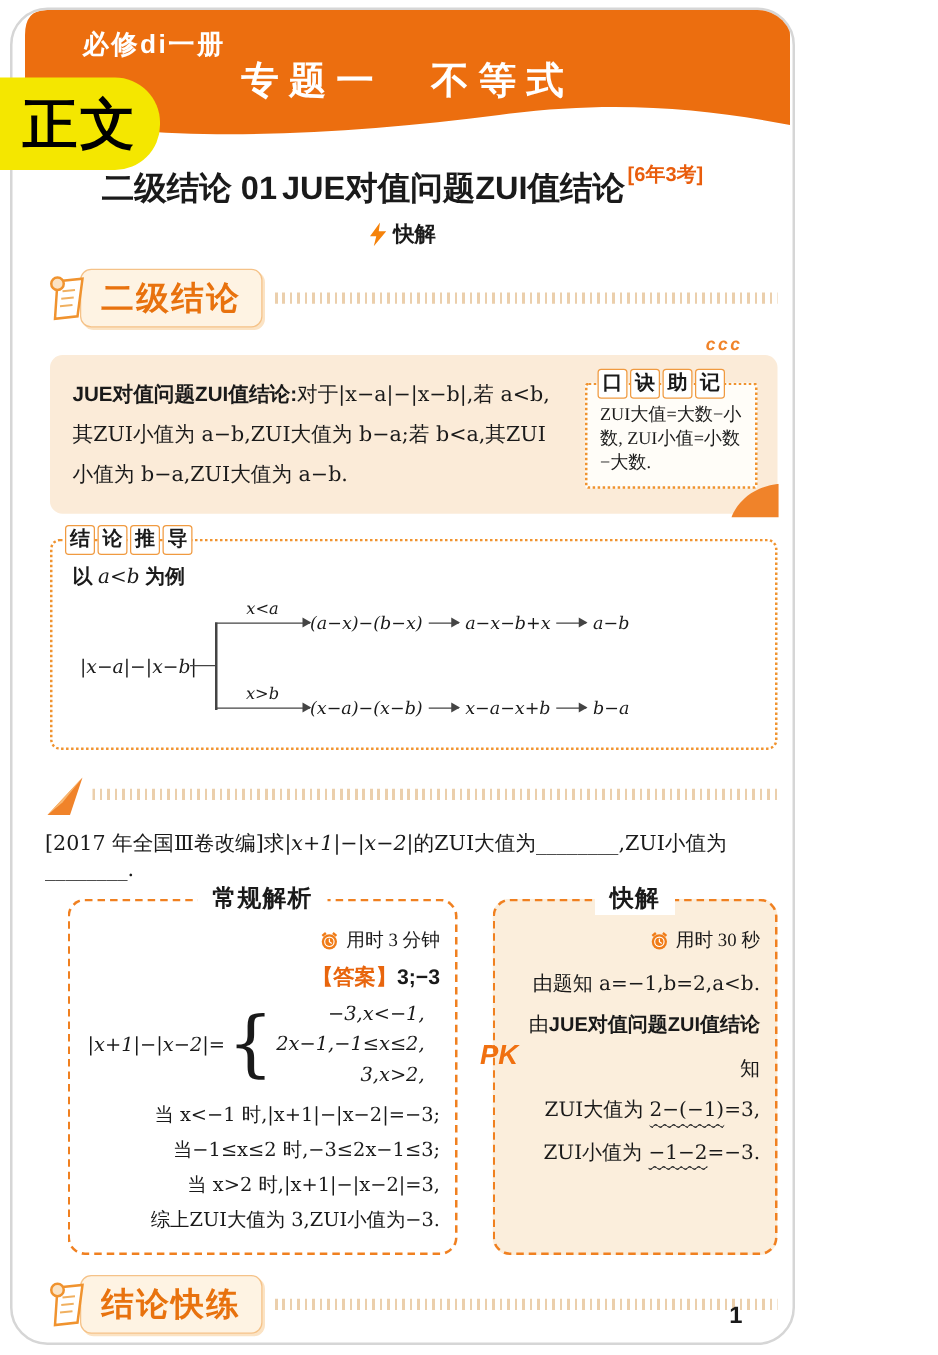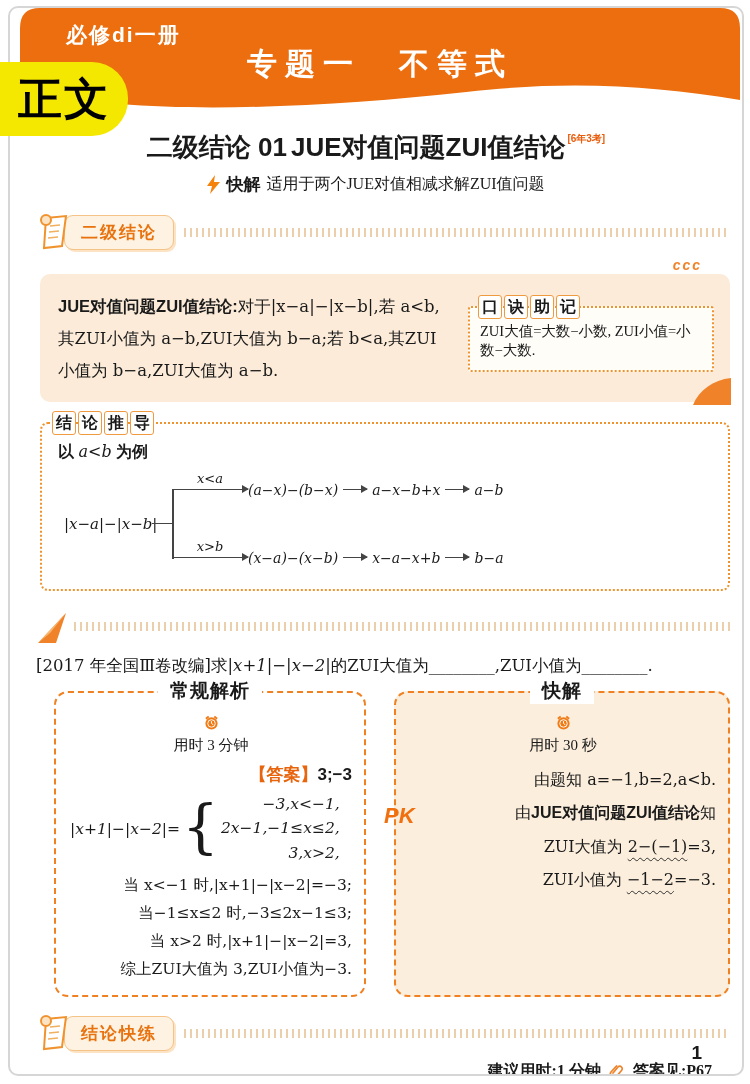--- a/index.html
+++ b/index.html
@@ -1,44 +1,44 @@
 <!DOCTYPE html>
 <html><head>
 <meta charset="utf-8">
 <style>
   * { margin:0; padding:0; box-sizing:border-box; }
   html,body { width:750px; height:1084px; background:#fff; font-family:"Liberation Sans",sans-serif; color:#1a1a1a; }
   body { position:relative; overflow:hidden; }
 
-  .page { position:absolute; left:8px; top:6px; width:736px; height:1070px;
-          border:2px solid #d6d6d6; border-radius:10px; background:#fff; overflow:hidden; }
+  .page { position:absolute; left:8px; top:6px; width:628px; height:1070px;
+          border:2px solid #d6d6d6; border-radius:30px; background:#fff; overflow:hidden; }
 
   
   .hdr { position:relative; height:108px; margin:0 2px 0 10px; }
   .hdr svg { position:absolute; inset:0; width:100%; height:100%; }
   .hdr-edition { position:absolute; left:46px; top:13px; color:#fff; font-size:21px; font-weight:bold; letter-spacing:2px; }
   .hdr-title { position:absolute; left:0; right:0; top:36px; text-align:center; color:#fff; font-size:30px; font-weight:bold; letter-spacing:8px; font-family:"Liberation Serif",serif; }
 
   .side-tab { position:absolute; left:0; top:62px; width:128px; height:74px; background:#f4e700;
               border-radius:0 36px 36px 0; z-index:40; display:flex; align-items:center; justify-content:center;
               font-size:44px; font-weight:bold; color:#000; letter-spacing:2px; }
 
   
   .lesson-title { text-align:center; margin-top:14px; font-size:26px; font-weight:bold; }
   .lesson-no { margin-right:4px; }
-  .lesson-sup { color:#e95d0c; font-size:10px; font-weight:bold; vertical-align:14px; margin-left:2px; }
+  .lesson-sup { color:#e95d0c; font-size:16px; font-weight:bold; vertical-align:14px; margin-left:2px; }
   .quick-line { display:flex; align-items:center; justify-content:center; gap:6px; margin-top:8px; }
   .quick-label { font-weight:bold; font-size:17px; }
   .quick-note { font-size:16px; font-family:"Liberation Serif",serif; }
 
   
   .sec { display:flex; align-items:center; margin:16px 12px 8px 26px; position:relative; }
   .sec-icon { width:36px; height:40px; margin-right:-8px; z-index:2; flex-shrink:0; }
   .sec-pill { background:#fef3e3; border:1.5px solid #f5c288; border-radius:9px; padding:5px 16px;
-              color:#e8720e; font-size:17px; font-weight:bold; letter-spacing:2px; box-shadow:2px 2px 0 #fbe3c4; }
+              color:#e8720e; font-size:26px; font-weight:bold; letter-spacing:2px; box-shadow:2px 2px 0 #fbe3c4; }
   .sec-dots { flex:1; height:9px; margin-left:10px;
               background:repeating-linear-gradient(90deg,#ebcfac 0 2px,transparent 2px 6px); }
 
   
   .ccc { position:absolute; top:-17px; right:28px; color:#f0832a; font-weight:bold; font-style:italic;
          font-size:14px; letter-spacing:2px; }
   .cbox { position:relative; margin:22px 12px 0 30px; background:#fbebd8; border-radius:10px;
           padding:16px 16px 14px 18px; display:flex; align-items:center; }
   .cbox-text { width:392px; font-size:16.5px; line-height:1.95; font-family:"DejaVu Serif","Liberation Serif",serif; }
   .cbox-lead { font-weight:bold; font-family:"Liberation Sans",sans-serif; }
@@ -76,21 +76,21 @@
   .question { margin:4px 12px 0 26px; font-size:16.5px; font-family:"DejaVu Serif","Liberation Serif",serif; }
   .pk-row { display:flex; margin:14px 12px 0 44px; position:relative; align-items:stretch;text-align:right; }
   .pkbox { position:relative; border:2px dashed #f08020; border-radius:14px; padding:22px 12px 12px 14px; }
   .pkbox-l { width:312px; background:#fff; }
   .pkbox-r { flex:1; margin-left:28px; background:#fbeedc; }
   .pkbox-title { position:absolute; top:-15px; left:50%; transform:translateX(-50%); background:#fff;
                  padding:0 12px; font-size:19px; font-weight:bold; letter-spacing:1px; white-space:nowrap; }
   .pk-label { position:absolute; left:330px; top:112px; color:#f07010; font-size:22px; font-weight:bold;
               font-style:italic; z-index:5; font-family:"Liberation Sans",sans-serif; }
   .time-line { display:flex; justify-content:flex-end; align-items:center; gap:6px; font-size:15px;
-               font-family:"Liberation Serif",serif; margin-bottom:8px;flex-direction:column; }
+               font-family:"Liberation Serif",serif; margin-bottom:8px; }
   .ans-line { font-size:17px; font-weight:bold; margin-bottom:6px; }
   .ans-label { color:#e8650d; }
   .piecewise { display:flex; align-items:center; font-size:15.5px; font-family:"DejaVu Serif","Liberation Serif",serif; margin-bottom:6px; }
   .brace { font-size:58px; font-weight:200; line-height:0.9; margin:0 2px 4px 2px; font-family:"DejaVu Serif",serif; }
   .cases div { line-height:1.6; }
   .sol-line { font-size:15.5px; line-height:1.8; font-family:"DejaVu Serif","Liberation Serif",serif; }
   .fast-line { font-size:16px; line-height:2.1; font-family:"DejaVu Serif","Liberation Serif",serif; }
   .fast-bold { font-weight:bold; font-family:"Liberation Sans",sans-serif; }
   .wavy { text-decoration:underline wavy #333 1px; text-underline-offset:5px; }
 
@@ -118,21 +118,20 @@
   </div>
 
   <div class="lesson-title">
     <span class="lesson-no">二级结论 01</span><span>JUE对值问题ZUI值结论</span><span class="lesson-sup">[6年3考]</span>
   </div>
   <div class="quick-line">
     <svg class="bolt" width="13" height="19" viewBox="0 0 13 19">
       <polygon points="8,0 0,11 5,11 3,19 13,7 7,7" fill="#f5820a"></polygon>
     </svg>
     <span class="quick-label">快解</span>
-    <span class="quick-note">适用于两个JUE对值相减求解ZUI值问题</span>
   </div>
 
   <div class="sec">
     <svg class="sec-icon" viewBox="0 0 36 40">
       <path d="M10 6 L30 4 L26 34 L8 36 Z" fill="#fff" stroke="#f0932f" stroke-width="2"></path>
       <circle cx="10" cy="8" r="5" fill="#fbe3c4" stroke="#f0932f" stroke-width="2"></circle>
       <path d="M14 14 L24 13 M13 20 L23 19 M12 26 L22 25" stroke="#f0b060" stroke-width="1.6"></path>
     </svg>
     <div class="sec-pill">二级结论</div>
     <div class="sec-dots"></div>

